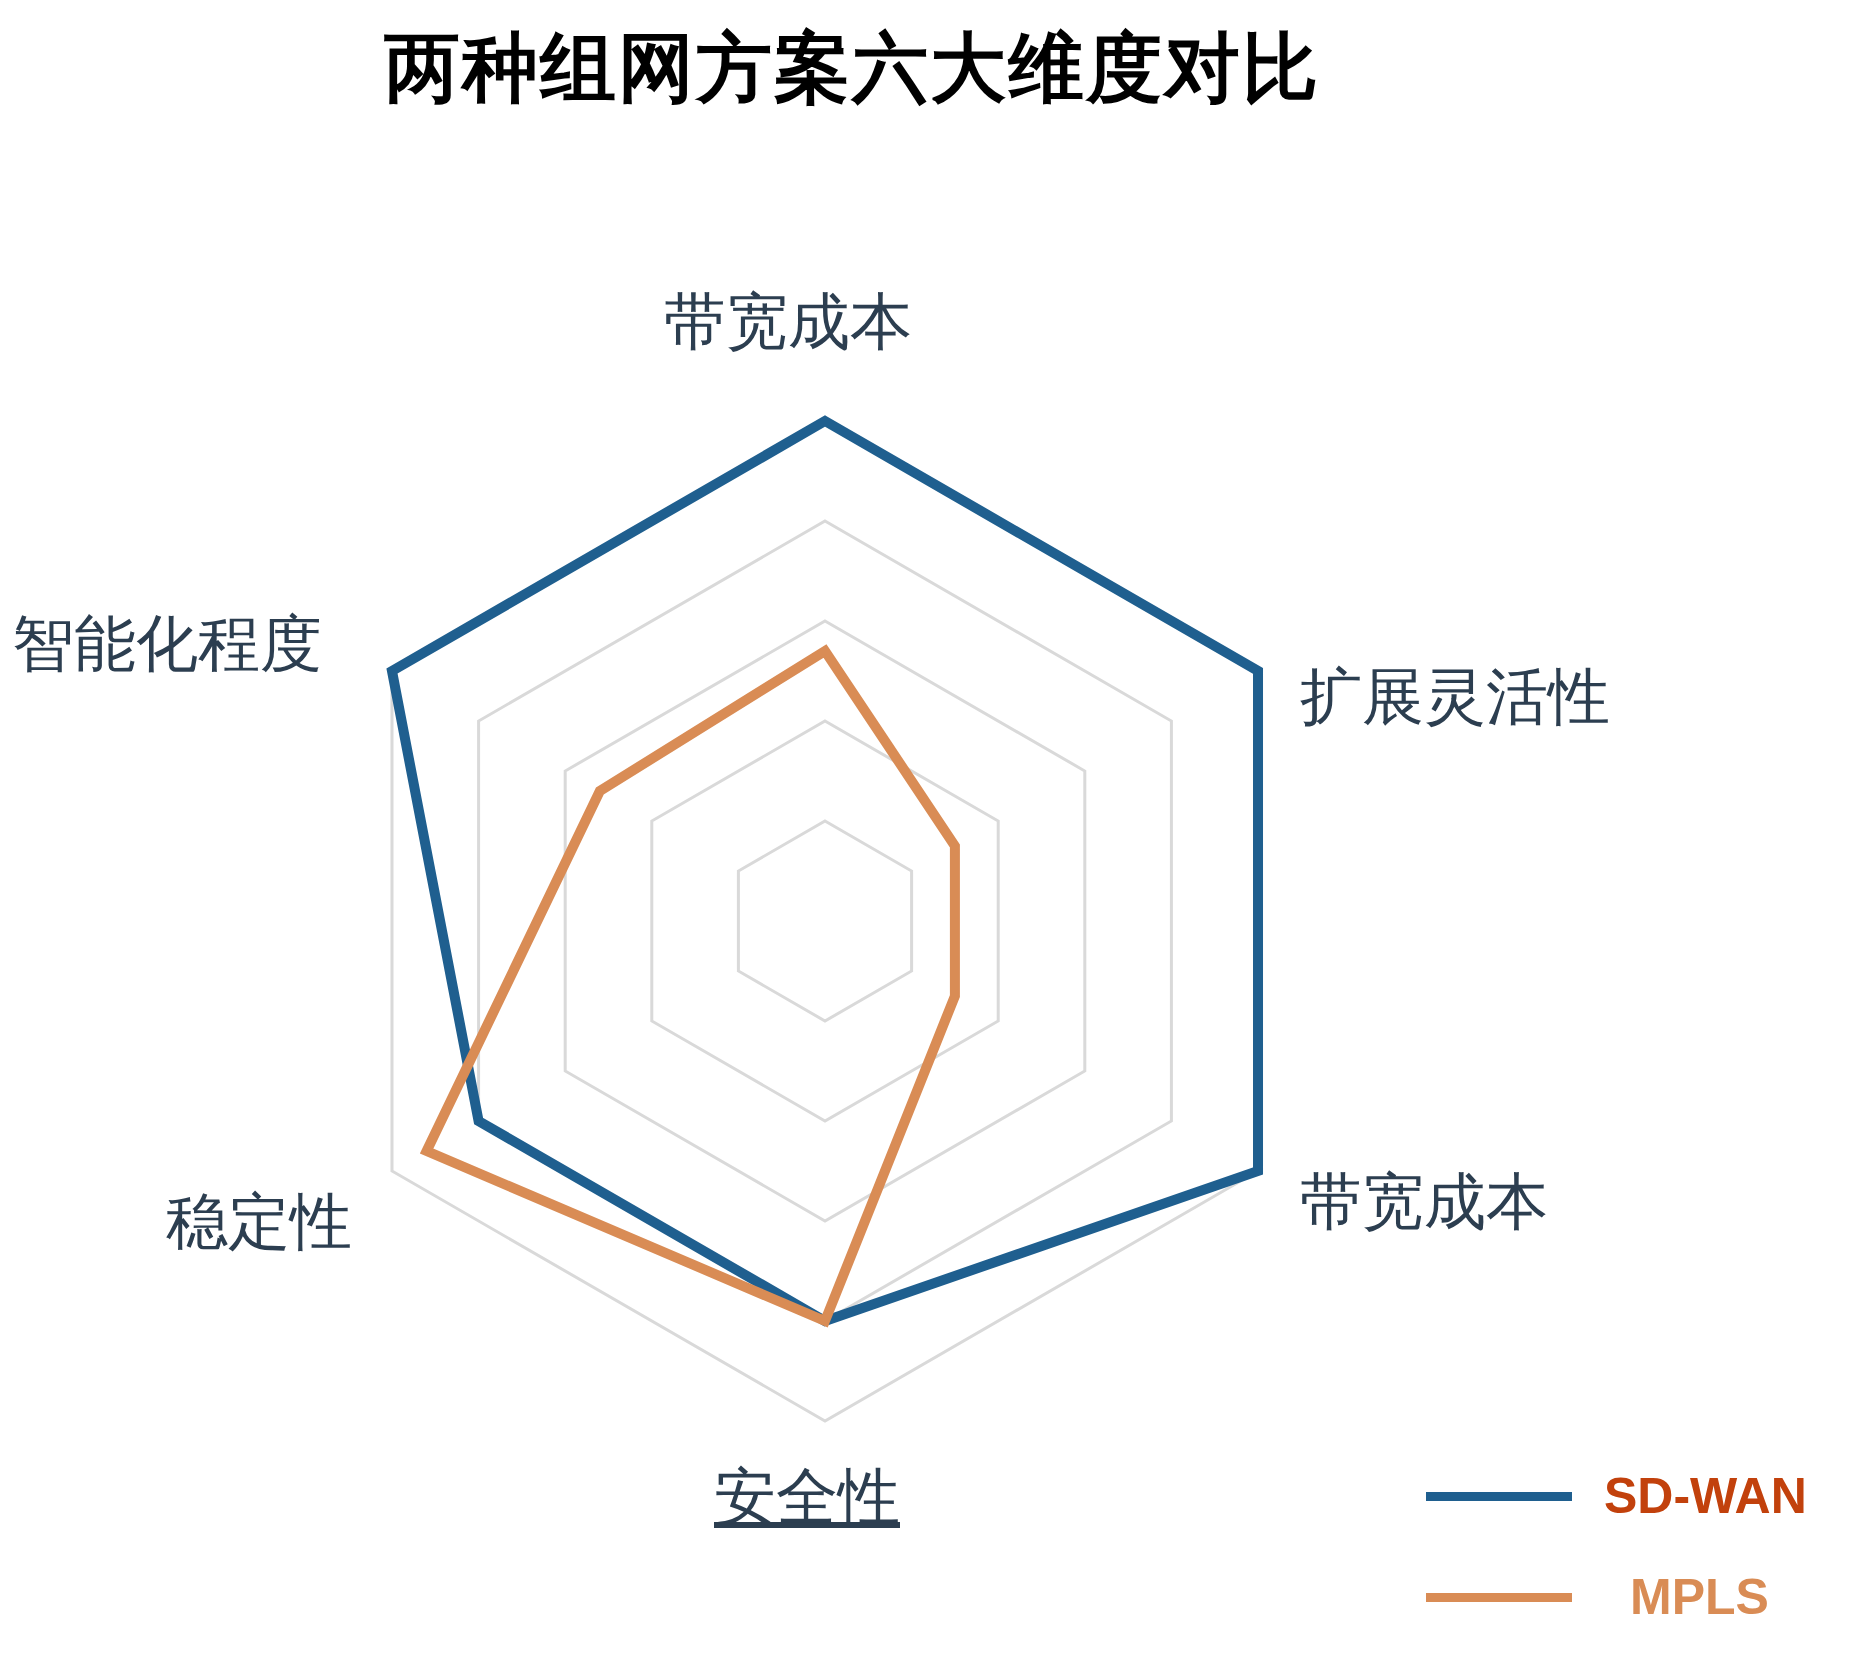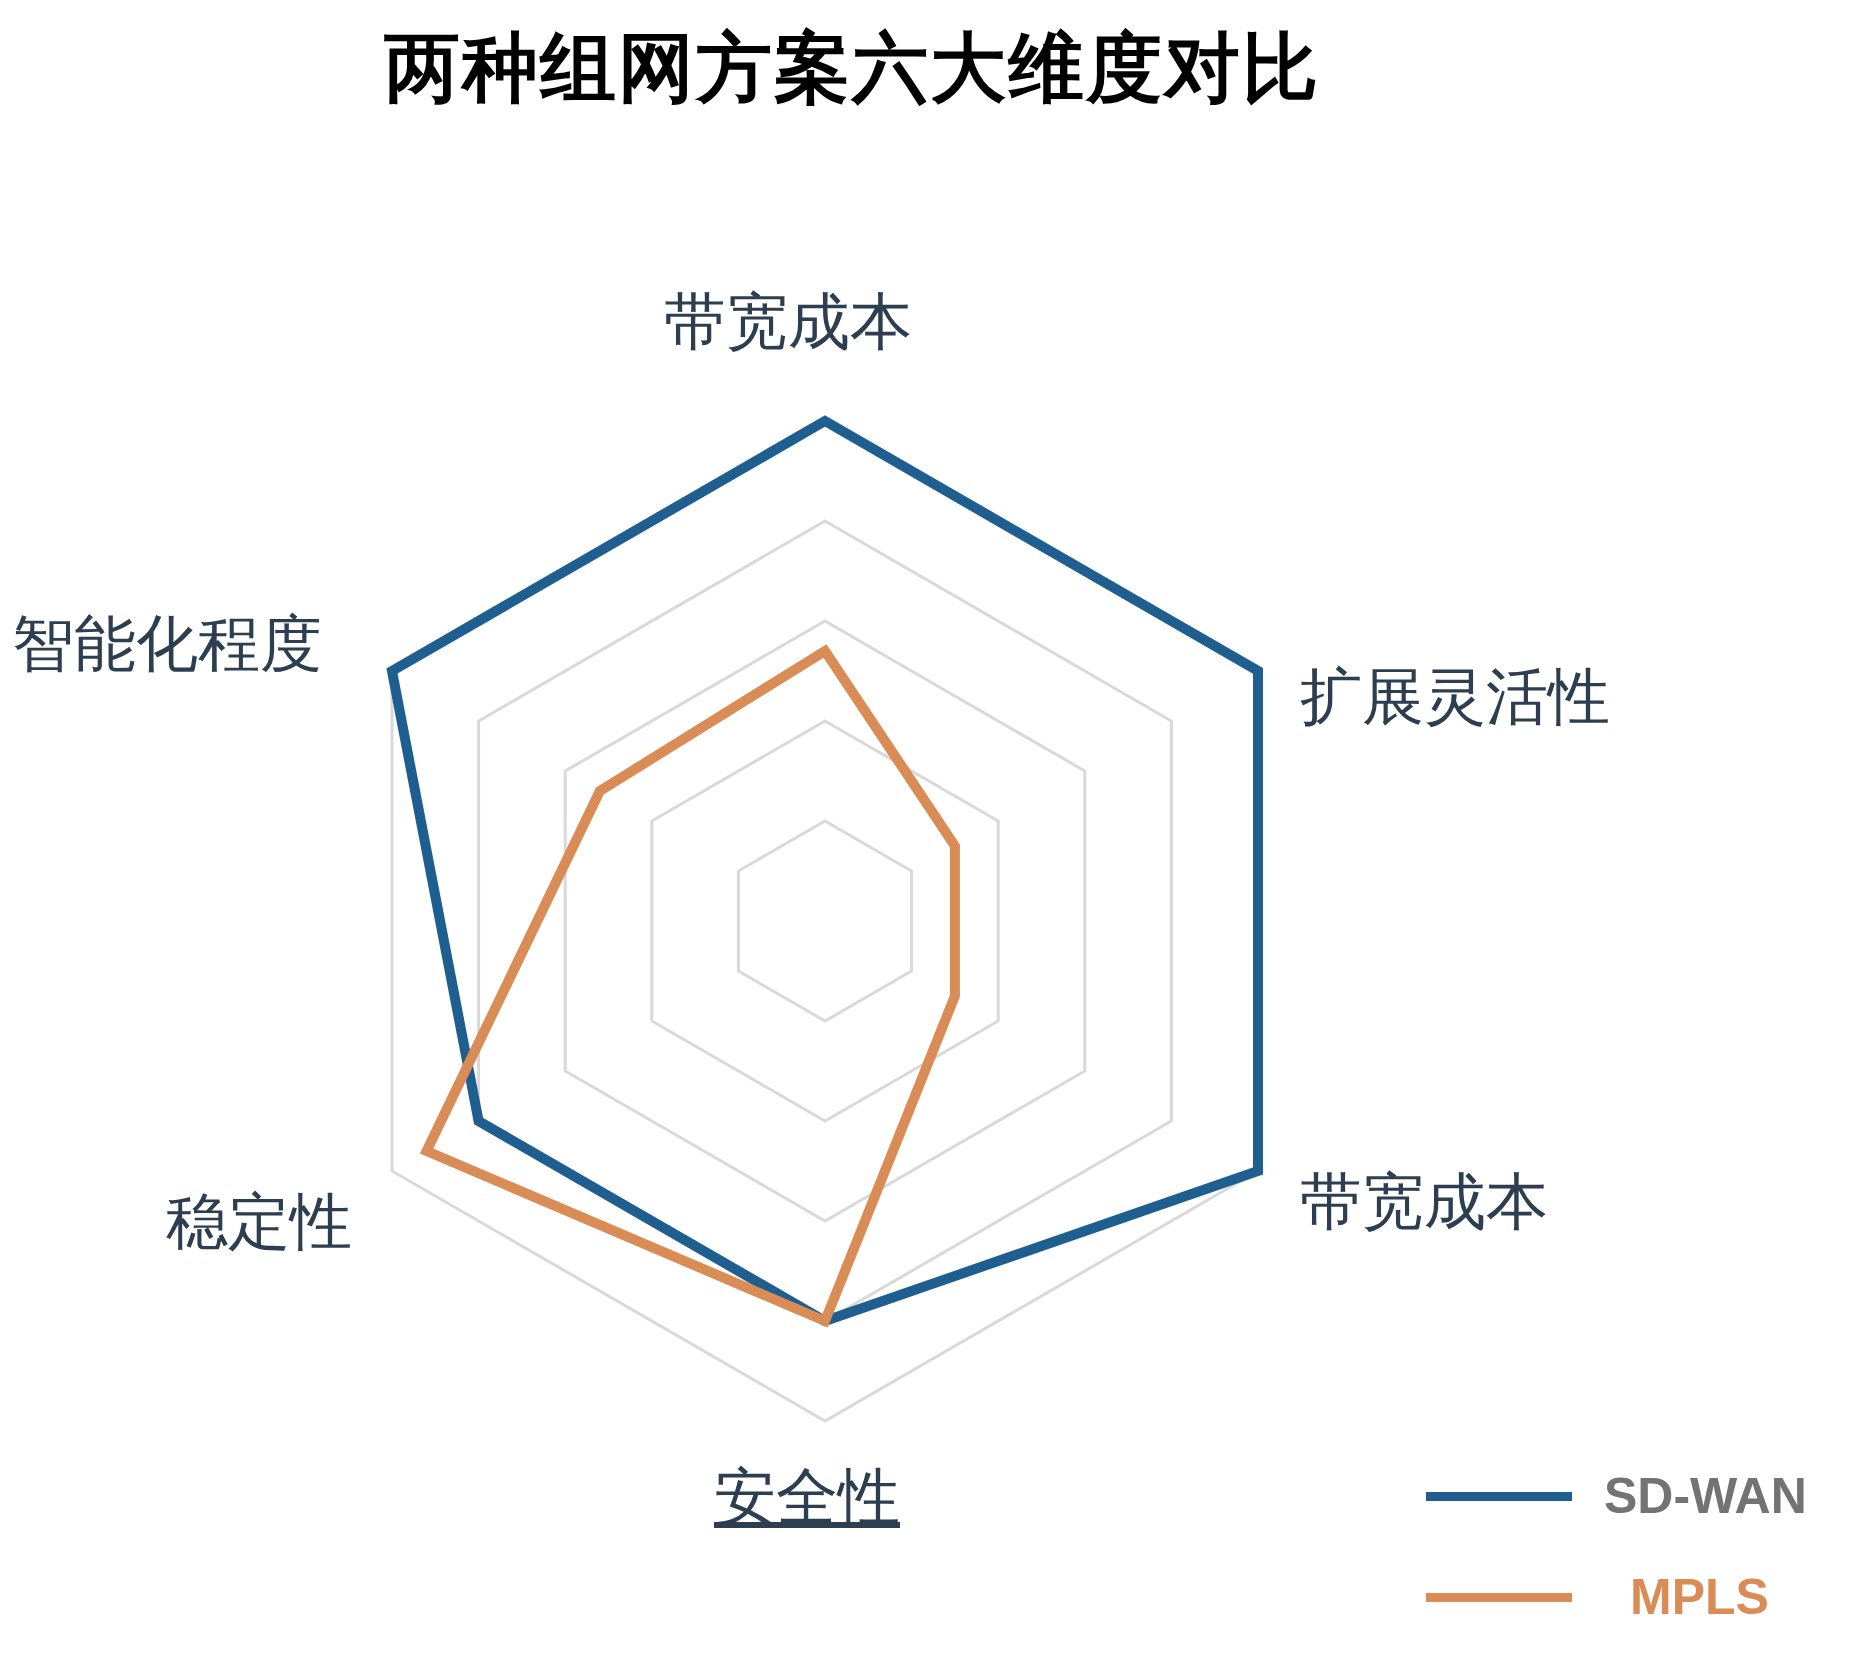--- a/index.html
+++ b/index.html
@@ -32,18 +32,18 @@
 
 <div class="axis-label" style="left:664px; top:280px;">带宽成本</div>
 <div class="axis-label" style="left:1300px; top:655px;">扩展灵活性</div>
 <div class="axis-label" style="left:1300px; top:1160px;">带宽成本</div>
 <div class="axis-label" style="left:714px; top:1455px;text-decoration:underline;">安全性</div>
 <div class="axis-label" style="left:166px; top:1180px;">稳定性</div>
 <div class="axis-label" style="left:12px; top:602px;">智能化程度</div>
 
 <div class="legend-item" style="left:1426px; top:1467px;">
   <div class="legend-line" style="background:#1f5f8f;"></div>
-  <span class="legend-text" style="color:#737373;margin-left:32px;">SD-WAN</span>
+  <span class="legend-text" style="color:#c2410c;margin-left:32px;">SD-WAN</span>
 </div>
 <div class="legend-item" style="left:1426px; top:1568px;">
   <div class="legend-line" style="background:#d98c55;"></div>
   <span class="legend-text" style="color:#d98c55;">MPLS</span>
 </div>
 
 </body></html>

